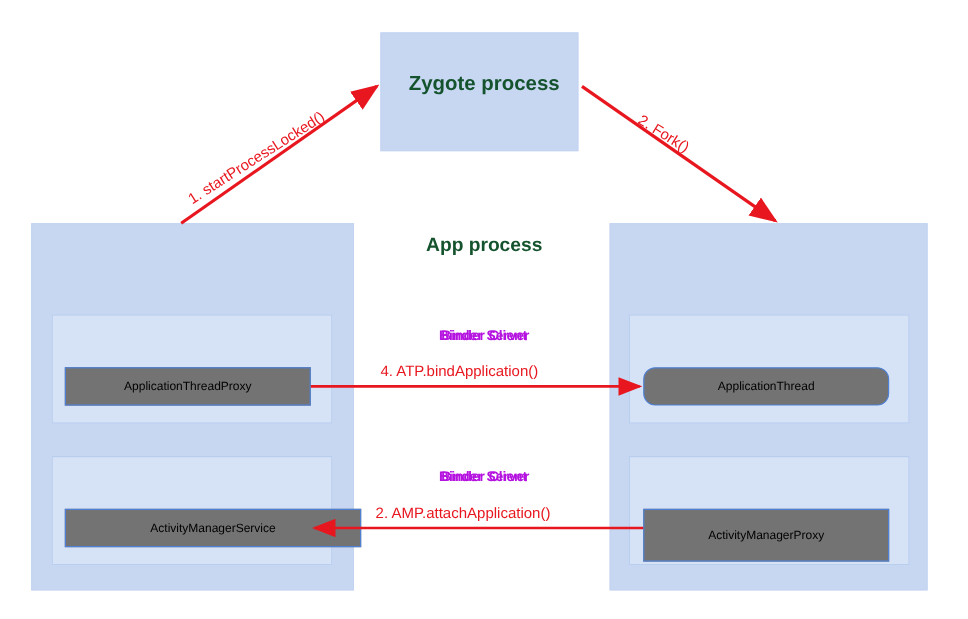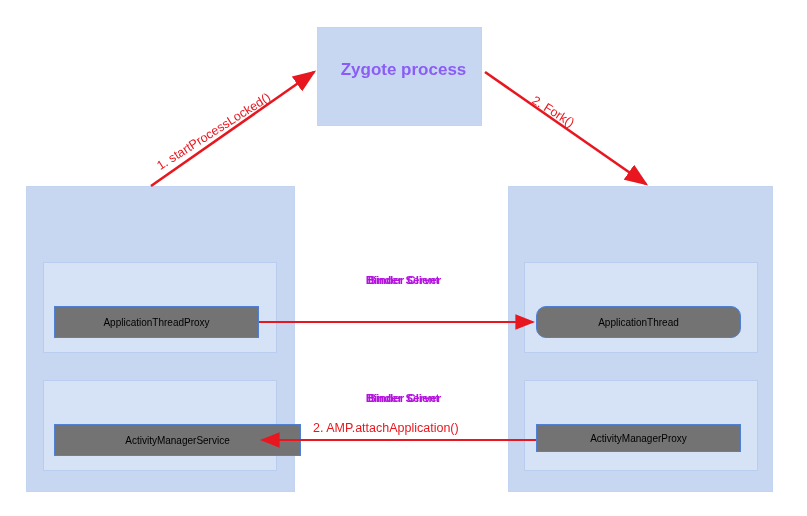--- a/index.html
+++ b/index.html
@@ -21,21 +21,21 @@
     position: absolute;
     background: #c7d7f2;
     border: 1px solid #c3d4f0;
     box-sizing: border-box;
   }
   .process-title {
     position: absolute;
     left: 0;
     right: 0;
     text-align: center;
-    color: #8b5cf6;
+    color: #14532d;
     font-size: 16px;
     font-weight: bold;
     white-space: nowrap;
   }
 
   
   #zygote-box { left: 317px; top: 27px; width: 165px; height: 99px; }
   #zygote-title { top: 60px; font-size: 17px; }
 
   
@@ -87,21 +87,21 @@
   #comp-ams { left: 54px; top: 424px; width: 247px; height: 32px; }
 
   
   #panel-app-server { left: 524px; top: 262px; width: 234px; height: 91px; }
   #label-app-server { top: 274px; }
   #comp-at { left: 536px; top: 306px; width: 205px; height: 32px; border-radius: 10px; }
 
   
   #panel-app-client { left: 524px; top: 380px; width: 234px; height: 91px; }
   #label-app-client { top: 392px; }
-  #comp-amp { left: 536px; top: 424px; width: 205px; height: 28px; }
+  #comp-amp { left: 536px; top: 424px; width: 205px; height: 44px; }
 
   
   #arrow-layer {
     position: absolute;
     left: 0;
     top: 0;
     width: 807px;
     height: 516px;
     pointer-events: none;
   }
@@ -129,20 +129,21 @@
 
   <div class="binder-panel" id="panel-ss-client"></div>
   <div class="binder-label" id="label-ss-client">Binder Client</div>
   <div class="component" id="comp-atp">ApplicationThreadProxy</div>
 
   <div class="binder-panel" id="panel-ss-server"></div>
   <div class="binder-label" id="label-ss-server">Binder Server</div>
   <div class="component" id="comp-ams">ActivityManagerService</div>
 
   <div class="process-box" id="app-process-box"></div>
+  <div class="process-title" id="app-process-title">App process</div>
 
   <div class="binder-panel" id="panel-app-server"></div>
   <div class="binder-label" id="label-app-server">Binder Server</div>
   <div class="component" id="comp-at">ApplicationThread</div>
 
   <div class="binder-panel" id="panel-app-client"></div>
   <div class="binder-label" id="label-app-client">Binder Client</div>
   <div class="component" id="comp-amp">ActivityManagerProxy</div>
 
   <svg id="arrow-layer" viewBox="0 0 807 516">
@@ -156,15 +157,16 @@
 
     <line x1="485" y1="72" x2="646" y2="184" stroke="#e8171f" stroke-width="2.6" marker-end="url(#head-red)"></line>
 
     <line x1="259" y1="322" x2="533" y2="322" stroke="#e8171f" stroke-width="2.2" marker-end="url(#head-red)"></line>
 
     <line x1="536" y1="440" x2="262" y2="440" stroke="#e8171f" stroke-width="2.2" marker-end="url(#head-red)"></line>
   </svg>
 
   <div class="arrow-caption" id="cap-start">1. startProcessLocked()</div>
   <div class="arrow-caption" id="cap-fork">2. Fork()</div>
+  <div class="arrow-caption" id="cap-bind">4. ATP.bindApplication()</div>
   <div class="arrow-caption" id="cap-attach">2. AMP.attachApplication()</div>
 
 </div>
 
 </body></html>

